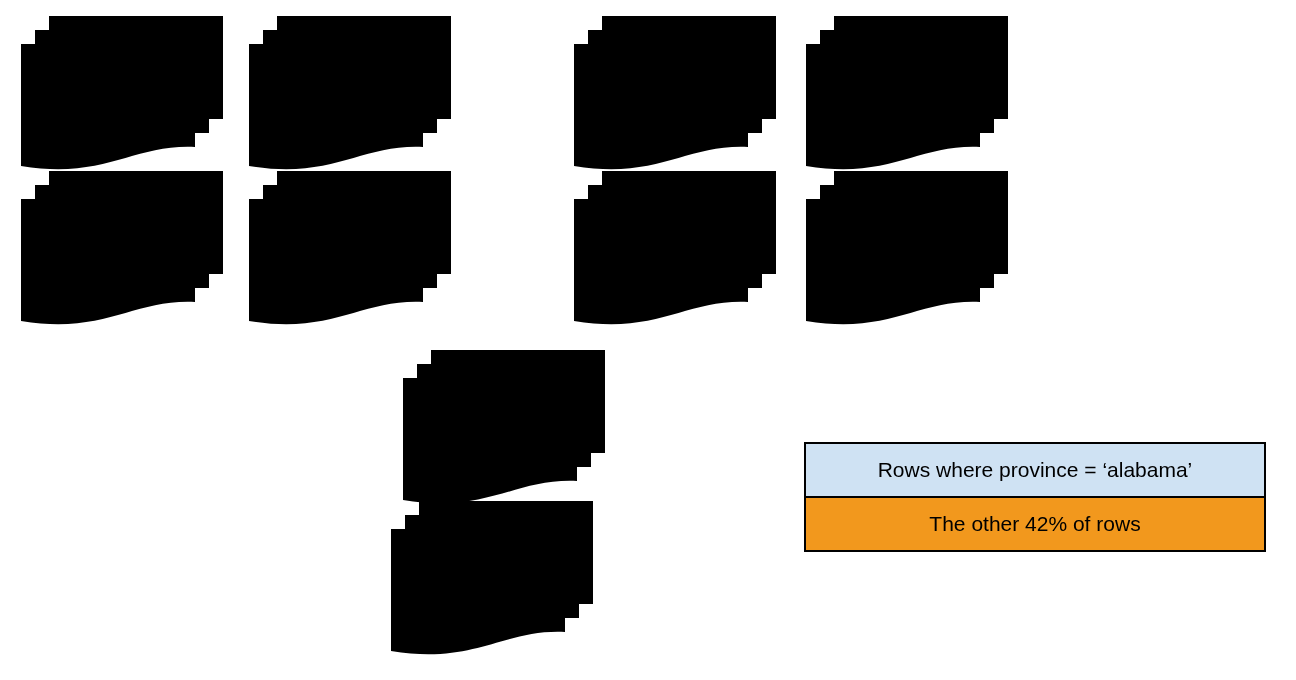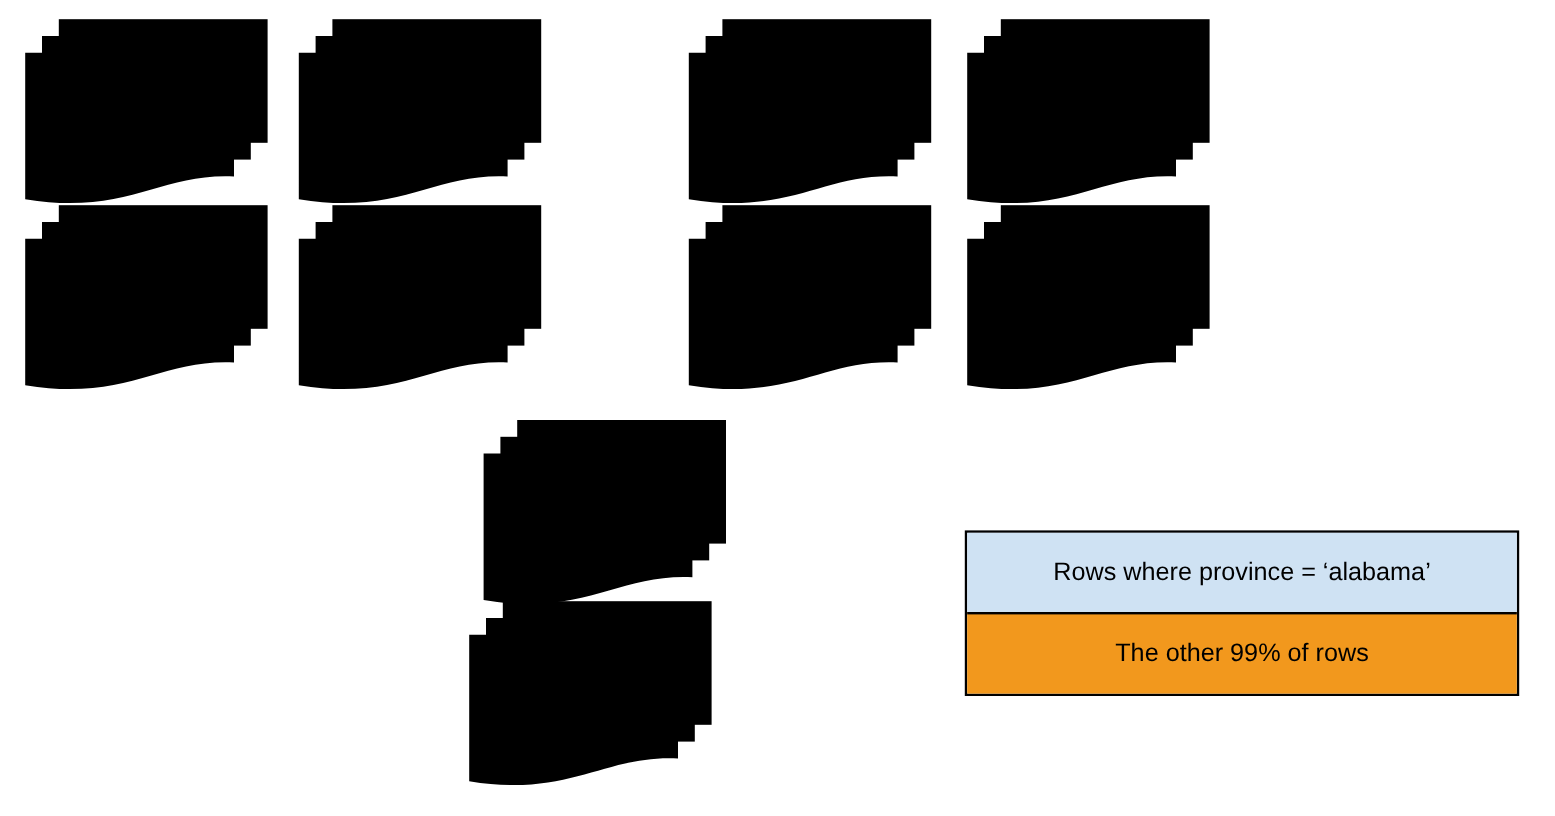--- a/index.html
+++ b/index.html
@@ -41,21 +41,21 @@
     white-space: nowrap;
   }
   .legend {
     position: absolute;
     left: 804px;
     top: 442px;
     width: 458px;
     border: 2px solid var(--stroke, #000000);
   }
   .legend-row {
-    height: 66px;
+    height: 52px;
     display: flex;
     align-items: center;
     justify-content: center;
     font-size: 21px;
     color: #000000;
     background: var(--default-fill, #CFE2F3);
   }
   .legend-row.highlight {
     background: var(--highlight-fill, #F2981D);
     border-top: 2px solid var(--stroke, #000000);
@@ -150,17 +150,17 @@
         <use href="#doc-stack"></use>
       </svg>
     <span class="stack-label">ap-east-2</span>
   </div>
 
   <div class="legend">
     <div class="legend-row">
       <span>Rows where province = ‘alabama’</span>
     </div>
     <div class="legend-row highlight">
-      <span>The other 99% of rows</span>
+      <span>The other 42% of rows</span>
     </div>
   </div>
 
 </div>
 
 </body></html>

